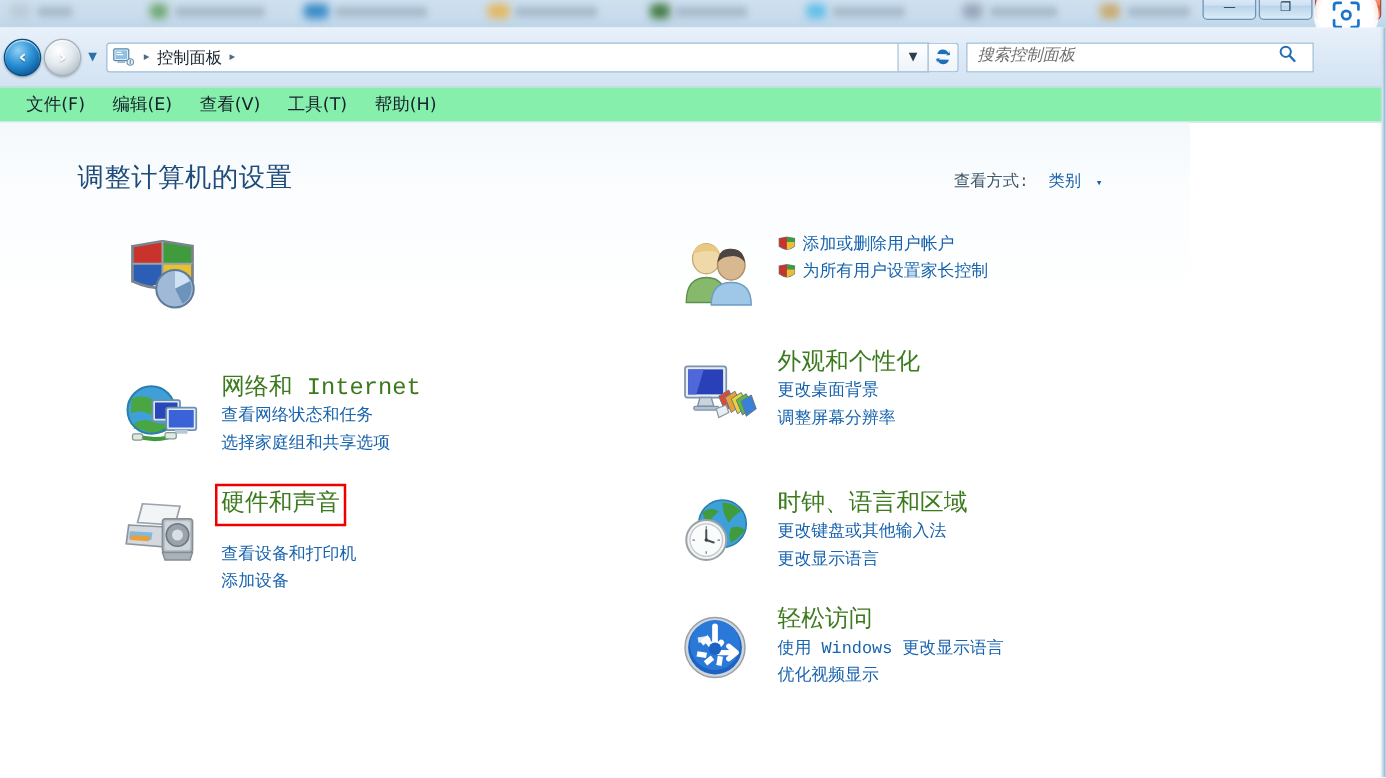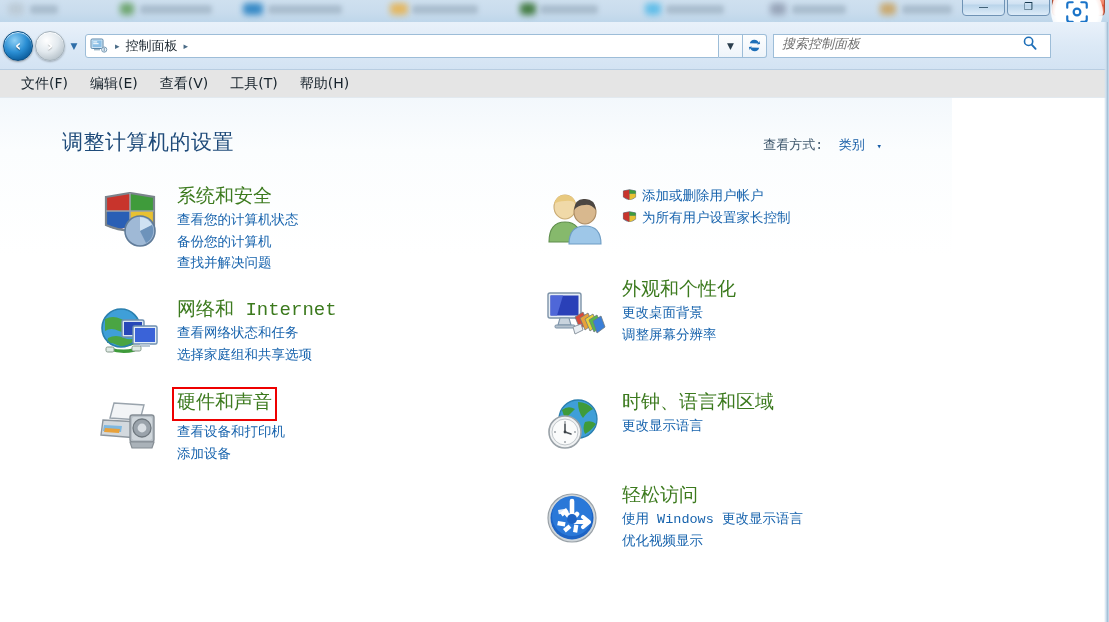--- a/index.html
+++ b/index.html
@@ -95,21 +95,21 @@
   .searchbox {
     flex: none; width: 278px; height: 24px; margin-left: 6px;
     background: #ffffff; border: 1px solid #9dbdd8; border-radius: 0;
     display: flex; align-items: flex-start; padding: 0 12px 0 8px;
   }
   .searchbox .ph { flex: 1; font-size: 13px; font-style: italic; color: #6e6e6e; }
 
   
   .menubar {
     position: absolute; left: 0; top: 70px; width: 1109px; height: 28px;
-    background: #e5e5e5; border-bottom: 1px solid #e2e9ef;
+    background: #86efac; border-bottom: 1px solid #e2e9ef;
     display: flex; align-items: center; padding-left: 10px;
   }
   .menuitem { font-size: 14px; color: #16222b; padding: 3px 11px; white-space: nowrap; }
 
   
   .content {
     position: absolute; left: 0; top: 98px; width: 952px; height: 524px;
     background: linear-gradient(180deg, #f3f8fc 0%, #fbfdfe 10%, #ffffff 30%, #ffffff 100%);
     overflow: hidden;
     font-family: Liberation Mono, monospace;
@@ -276,32 +276,20 @@
               <path d="M6 19 L30 19 L30 33 Q18 41 6 33 Z" fill="#2a5fb5"></path>
               <path d="M30 19 L54 19 L54 33 Q42 41 30 33 Z" fill="#e8c132"></path>
               <path d="M6 5 L30 1 L54 5 L54 33 Q30 44 6 33 Z" fill="none" stroke="#7b848c" stroke-width="2.2"></path>
               <line x1="30" y1="1" x2="30" y2="41" stroke="#9aa2aa" stroke-width="1.6"></line>
               <line x1="6" y1="19" x2="54" y2="19" stroke="#9aa2aa" stroke-width="1.6"></line>
               <circle cx="40" cy="39" r="15" fill="#9fb9d6" stroke="#5f7b99" stroke-width="1.6"></circle>
               <path d="M40 39 L40 25 A14 14 0 0 1 52 33 Z" fill="#cfe2f2"></path>
               <path d="M40 39 L52 33 A14 14 0 0 1 46 51 Z" fill="#6d93bb"></path>
             </svg>
           </div>
-          <div class="txt">
-            <div class="cat-title">系统和安全</div>
-            <div class="cat-link">
-                <span>查看您的计算机状态</span>
-              </div>
-            <div class="cat-link">
-                <span>备份您的计算机</span>
-              </div>
-            <div class="cat-link">
-                <span>查找并解决问题</span>
-              </div>
-          </div>
         </div>
 
         <div class="cat" style="min-height:93px;">
           <div class="icon">
             <svg width="62" height="56" viewBox="0 0 62 56" aria-hidden="true">
               <circle cx="21" cy="23" r="19" fill="#3f9fd8"></circle>
               <path d="M5 14 Q13 10 21 14 Q29 18 37 14 L37 24 Q28 30 19 26 Q11 22 5 26 Z" fill="#4aa543"></path>
               <path d="M8 33 Q16 29 24 33 Q31 36 38 32 L35 39 Q26 44 17 40 Q11 37 7 38 Z" fill="#4aa543"></path>
               <circle cx="21" cy="23" r="19" fill="none" stroke="#2a7fae" stroke-width="1.6"></circle>
               <rect x="22" y="15" width="22" height="17" rx="1.6" fill="#d9e6f2" stroke="#6d8fb0" stroke-width="1.4"></rect>
@@ -334,21 +322,21 @@
               <path d="M5 30 L20 31 L19 35 L4 34 Z" fill="#e8a13a"></path>
               <rect x="30" y="17" width="24" height="27" rx="2.4" fill="#b7bfc6" stroke="#878f96" stroke-width="1.4"></rect>
               <rect x="32" y="19" width="20" height="23" rx="1.8" fill="#cfd6db"></rect>
               <circle cx="42" cy="30" r="9" fill="#9aa3ab" stroke="#6f787f" stroke-width="1.3"></circle>
               <circle cx="42" cy="30" r="4.4" fill="#d9dfe4"></circle>
               <path d="M30 44 L54 44 L52 50 L32 50 Z" fill="#aab2b9" stroke="#868e95" stroke-width="1.2"></path>
             </svg>
           </div>
           <div class="txt">
             <div class="cat-title highlight">硬件和声音</div>
-            <div class="cat-link" style="margin-top:6px;text-align:center;">
+            <div class="cat-link" style="margin-top:18px;text-align:center;">
                 <span>查看设备和打印机</span>
               </div>
             <div class="cat-link">
                 <span>添加设备</span>
               </div>
           </div>
         </div>
 
       </div>
 
@@ -437,20 +425,23 @@
                 <line x1="29" y1="34" x2="31" y2="34"></line>
               </g>
               <line x1="20" y1="34" x2="20" y2="26" stroke="#4a5157" stroke-width="1.6" stroke-linecap="round"></line>
               <line x1="20" y1="34" x2="26" y2="36" stroke="#4a5157" stroke-width="1.6" stroke-linecap="round"></line>
               <circle cx="20" cy="34" r="1.4" fill="#3a4045"></circle>
             </svg>
           </div>
           <div class="txt">
             <div class="cat-title">时钟、语言和区域</div>
             <div class="cat-link">
+                <span>更改键盘或其他输入法</span>
+              </div>
+            <div class="cat-link">
                 <span>更改显示语言</span>
               </div>
           </div>
         </div>
 
         <div class="cat" style="min-height:80px;">
           <div class="icon">
             <svg width="62" height="56" viewBox="0 0 62 56" aria-hidden="true">
               <circle cx="27" cy="27" r="24" fill="#cfd6db" stroke="#9aa2a8" stroke-width="1.2"></circle>
               <circle cx="27" cy="27" r="21.5" fill="#1d63c4"></circle>

